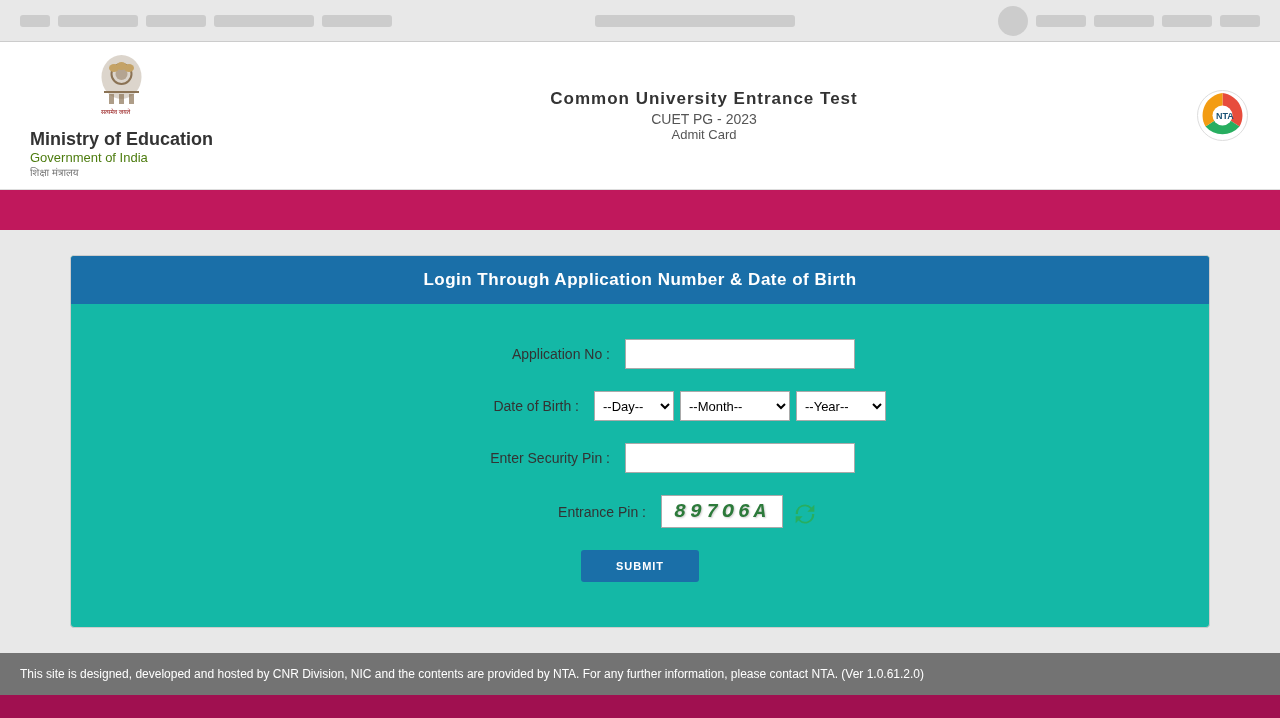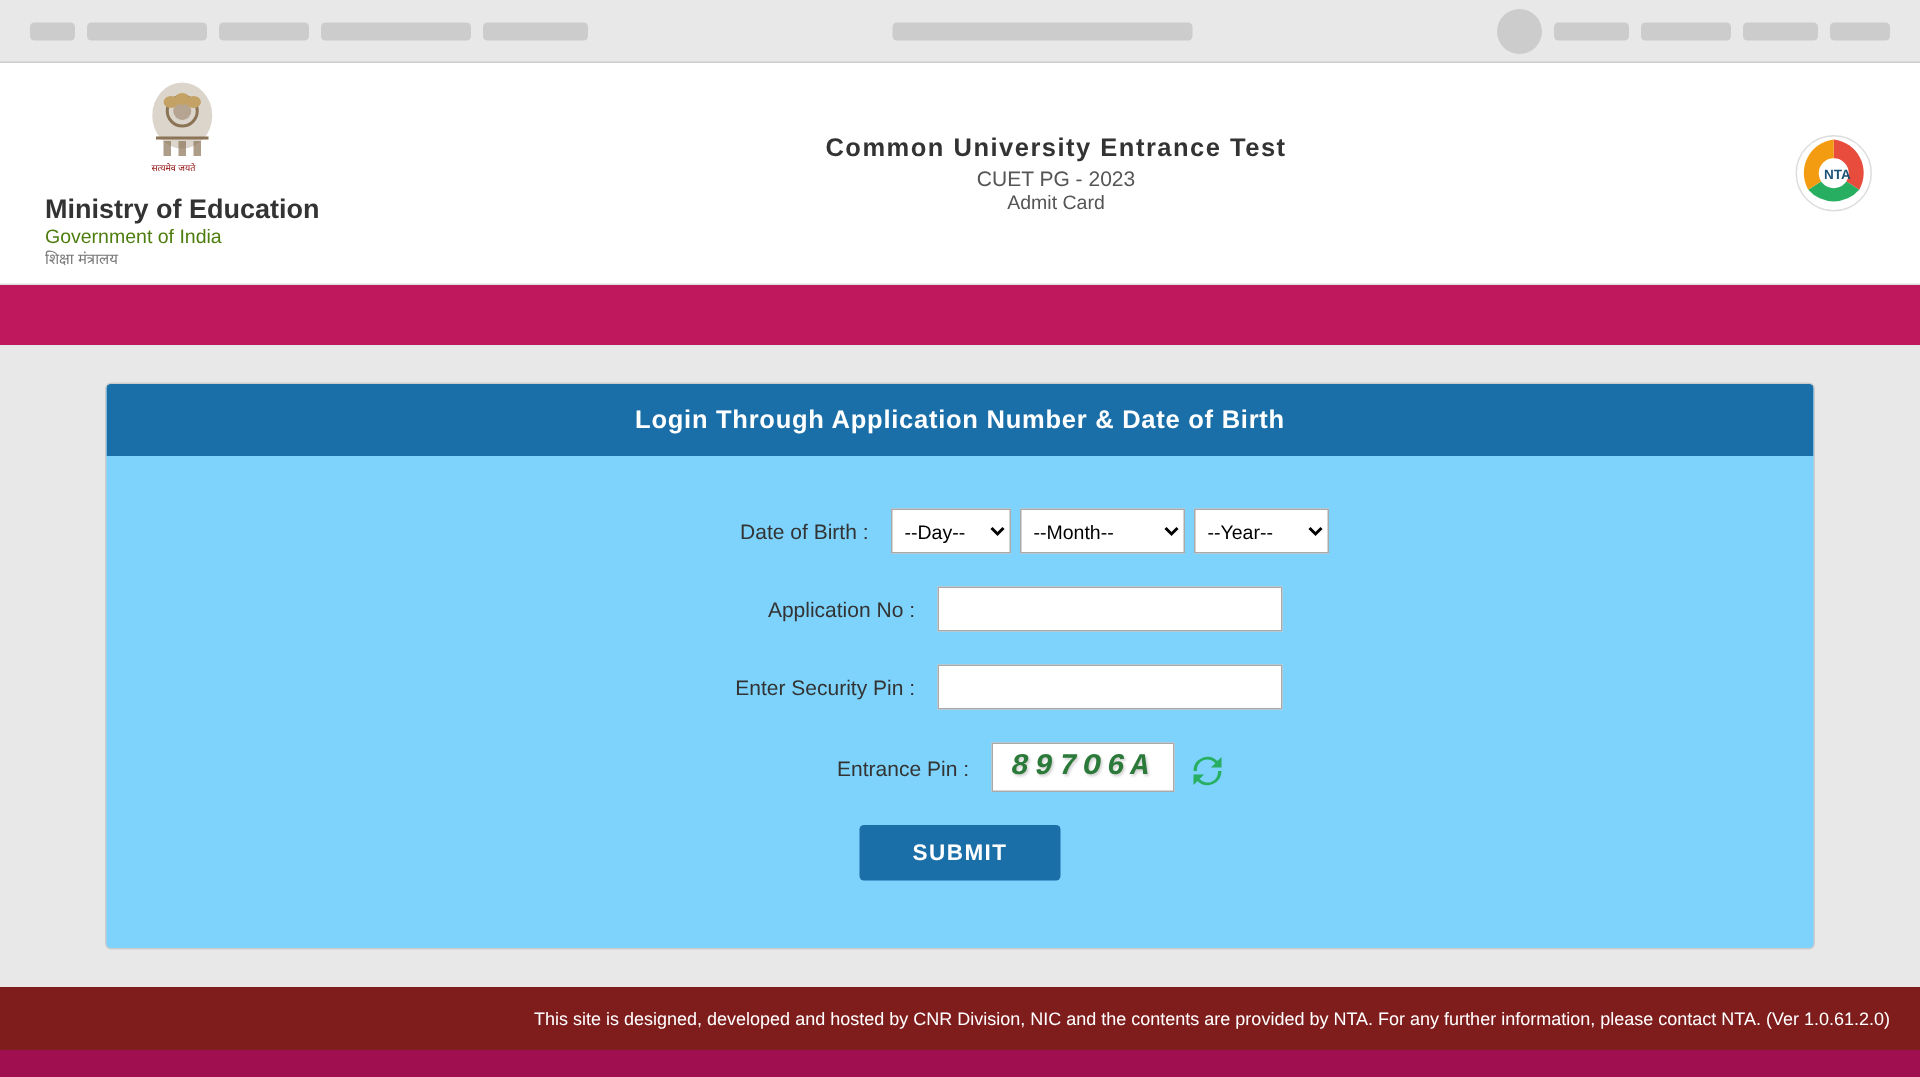--- a/index.html
+++ b/index.html
@@ -105,21 +105,21 @@
     .main-content {
       padding: 25px 30px;
       background: #e8e8e8;
       min-height: 370px;
     }
 
     
     .form-card {
       max-width: 1140px;
       margin: 0 auto;
-      background: #7dd3fc;
+      background: #14b8a6;
       border: 1px solid #ccc;
       border-radius: 4px;
       overflow: hidden;
     }
     .form-card-header {
       background: #1a6fa8;
       color: #fff;
       text-align: center;
       padding: 14px;
       font-size: 17px;
@@ -197,32 +197,32 @@
     .submit-row {
       display: flex;
       justify-content: center;
       margin-top: 10px;
     }
     .submit-btn {
       background: #1a6fa8;
       color: #fff;
       border: none;
       padding: 10px 35px;
-      font-size: 15px;
+      font-size: 11px;
       font-weight: bold;
       cursor: pointer;
       letter-spacing: 1px;
       border-radius: 3px;
     }
 
     
     .footer {
-      background: #7f1d1d;
+      background: #737373;
       color: #fff;
-      text-align: right;
+      text-align: left;
       padding: 12px 20px;
       font-size: 12px;
       line-height: 1.5;
     }
     .footer-bottom {
       background: #a01050;
       height: 25px;
     }
 
     
@@ -300,20 +300,25 @@
 </div>
 
 <div class="pink-banner"></div>
 
 <div class="main-content">
   <div class="form-card">
     <div class="form-card-header">
       <span>Login Through Application Number &amp; Date of Birth</span>
     </div>
     <div class="form-card-body">
+
+      <div class="form-group">
+        <label class="form-label">Application No :</label>
+        <input type="text" class="form-control" style="">
+      </div>
 
       <div class="form-group">
         <label class="form-label">Date of Birth :</label>
         <div class="dob-group">
           <select class="dob-select">
             <option>--Day--</option>
             <option>01</option><option>02</option><option>03</option><option>04</option>
             <option>05</option><option>06</option><option>07</option><option>08</option>
             <option>09</option><option>10</option><option>11</option><option>12</option>
             <option>13</option><option>14</option><option>15</option><option>16</option>
@@ -333,25 +338,20 @@
             <option>--Year--</option>
             <option>1990</option><option>1991</option><option>1992</option><option>1993</option>
             <option>1994</option><option>1995</option><option>1996</option><option>1997</option>
             <option>1998</option><option>1999</option><option>2000</option><option>2001</option>
             <option>2002</option><option>2003</option><option>2004</option><option>2005</option>
           </select>
         </div>
       </div>
 
       <div class="form-group">
-        <label class="form-label">Application No :</label>
-        <input type="text" class="form-control" style="">
-      </div>
-
-      <div class="form-group">
         <label class="form-label">Enter Security Pin :</label>
         <input type="text" class="form-control" style="">
       </div>
 
       <div class="form-group">
         <label class="form-label">Entrance Pin :</label>
         <div class="security-pin-display">
           <div class="captcha-box">897O6A</div>
           <svg class="refresh-icon" viewBox="0 0 24 24" fill="none" xmlns="http://www.w3.org/2000/svg">
             <path d="M4 12a8 8 0 0 1 13.66-5.66L20 4v6h-6l2.5-2.5A5.97 5.97 0 0 0 6 12H4z" fill="#27ae60"></path>

